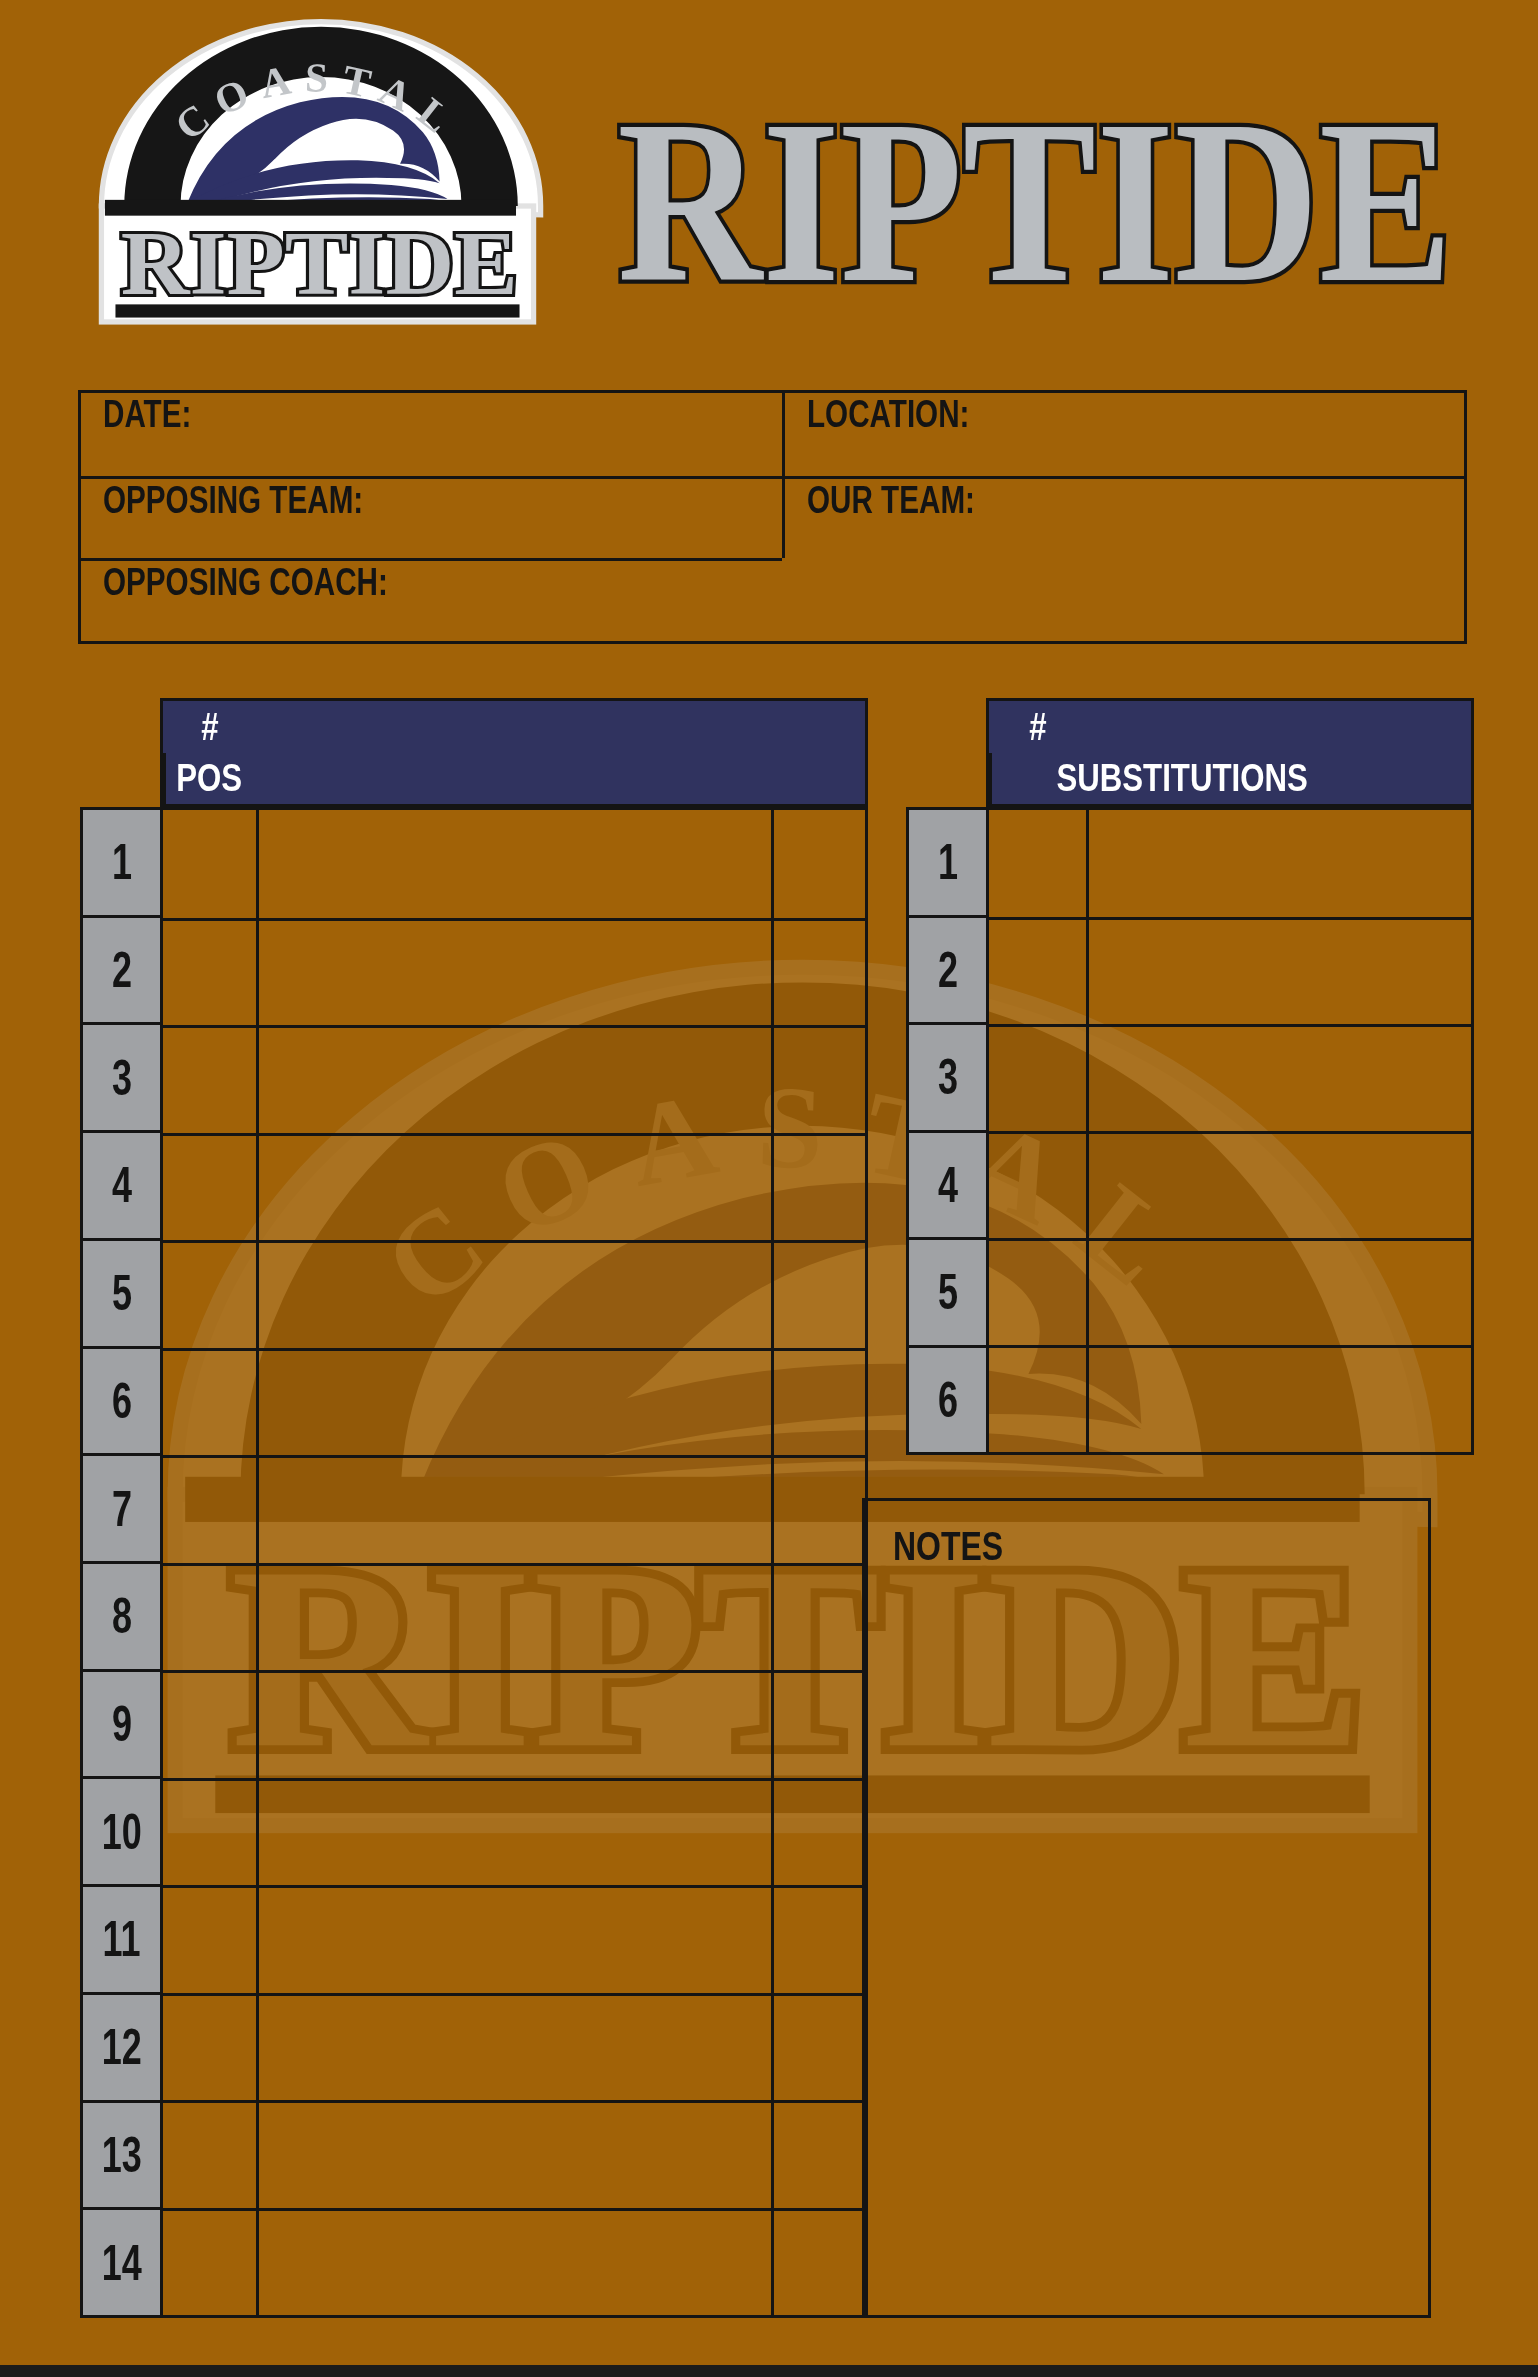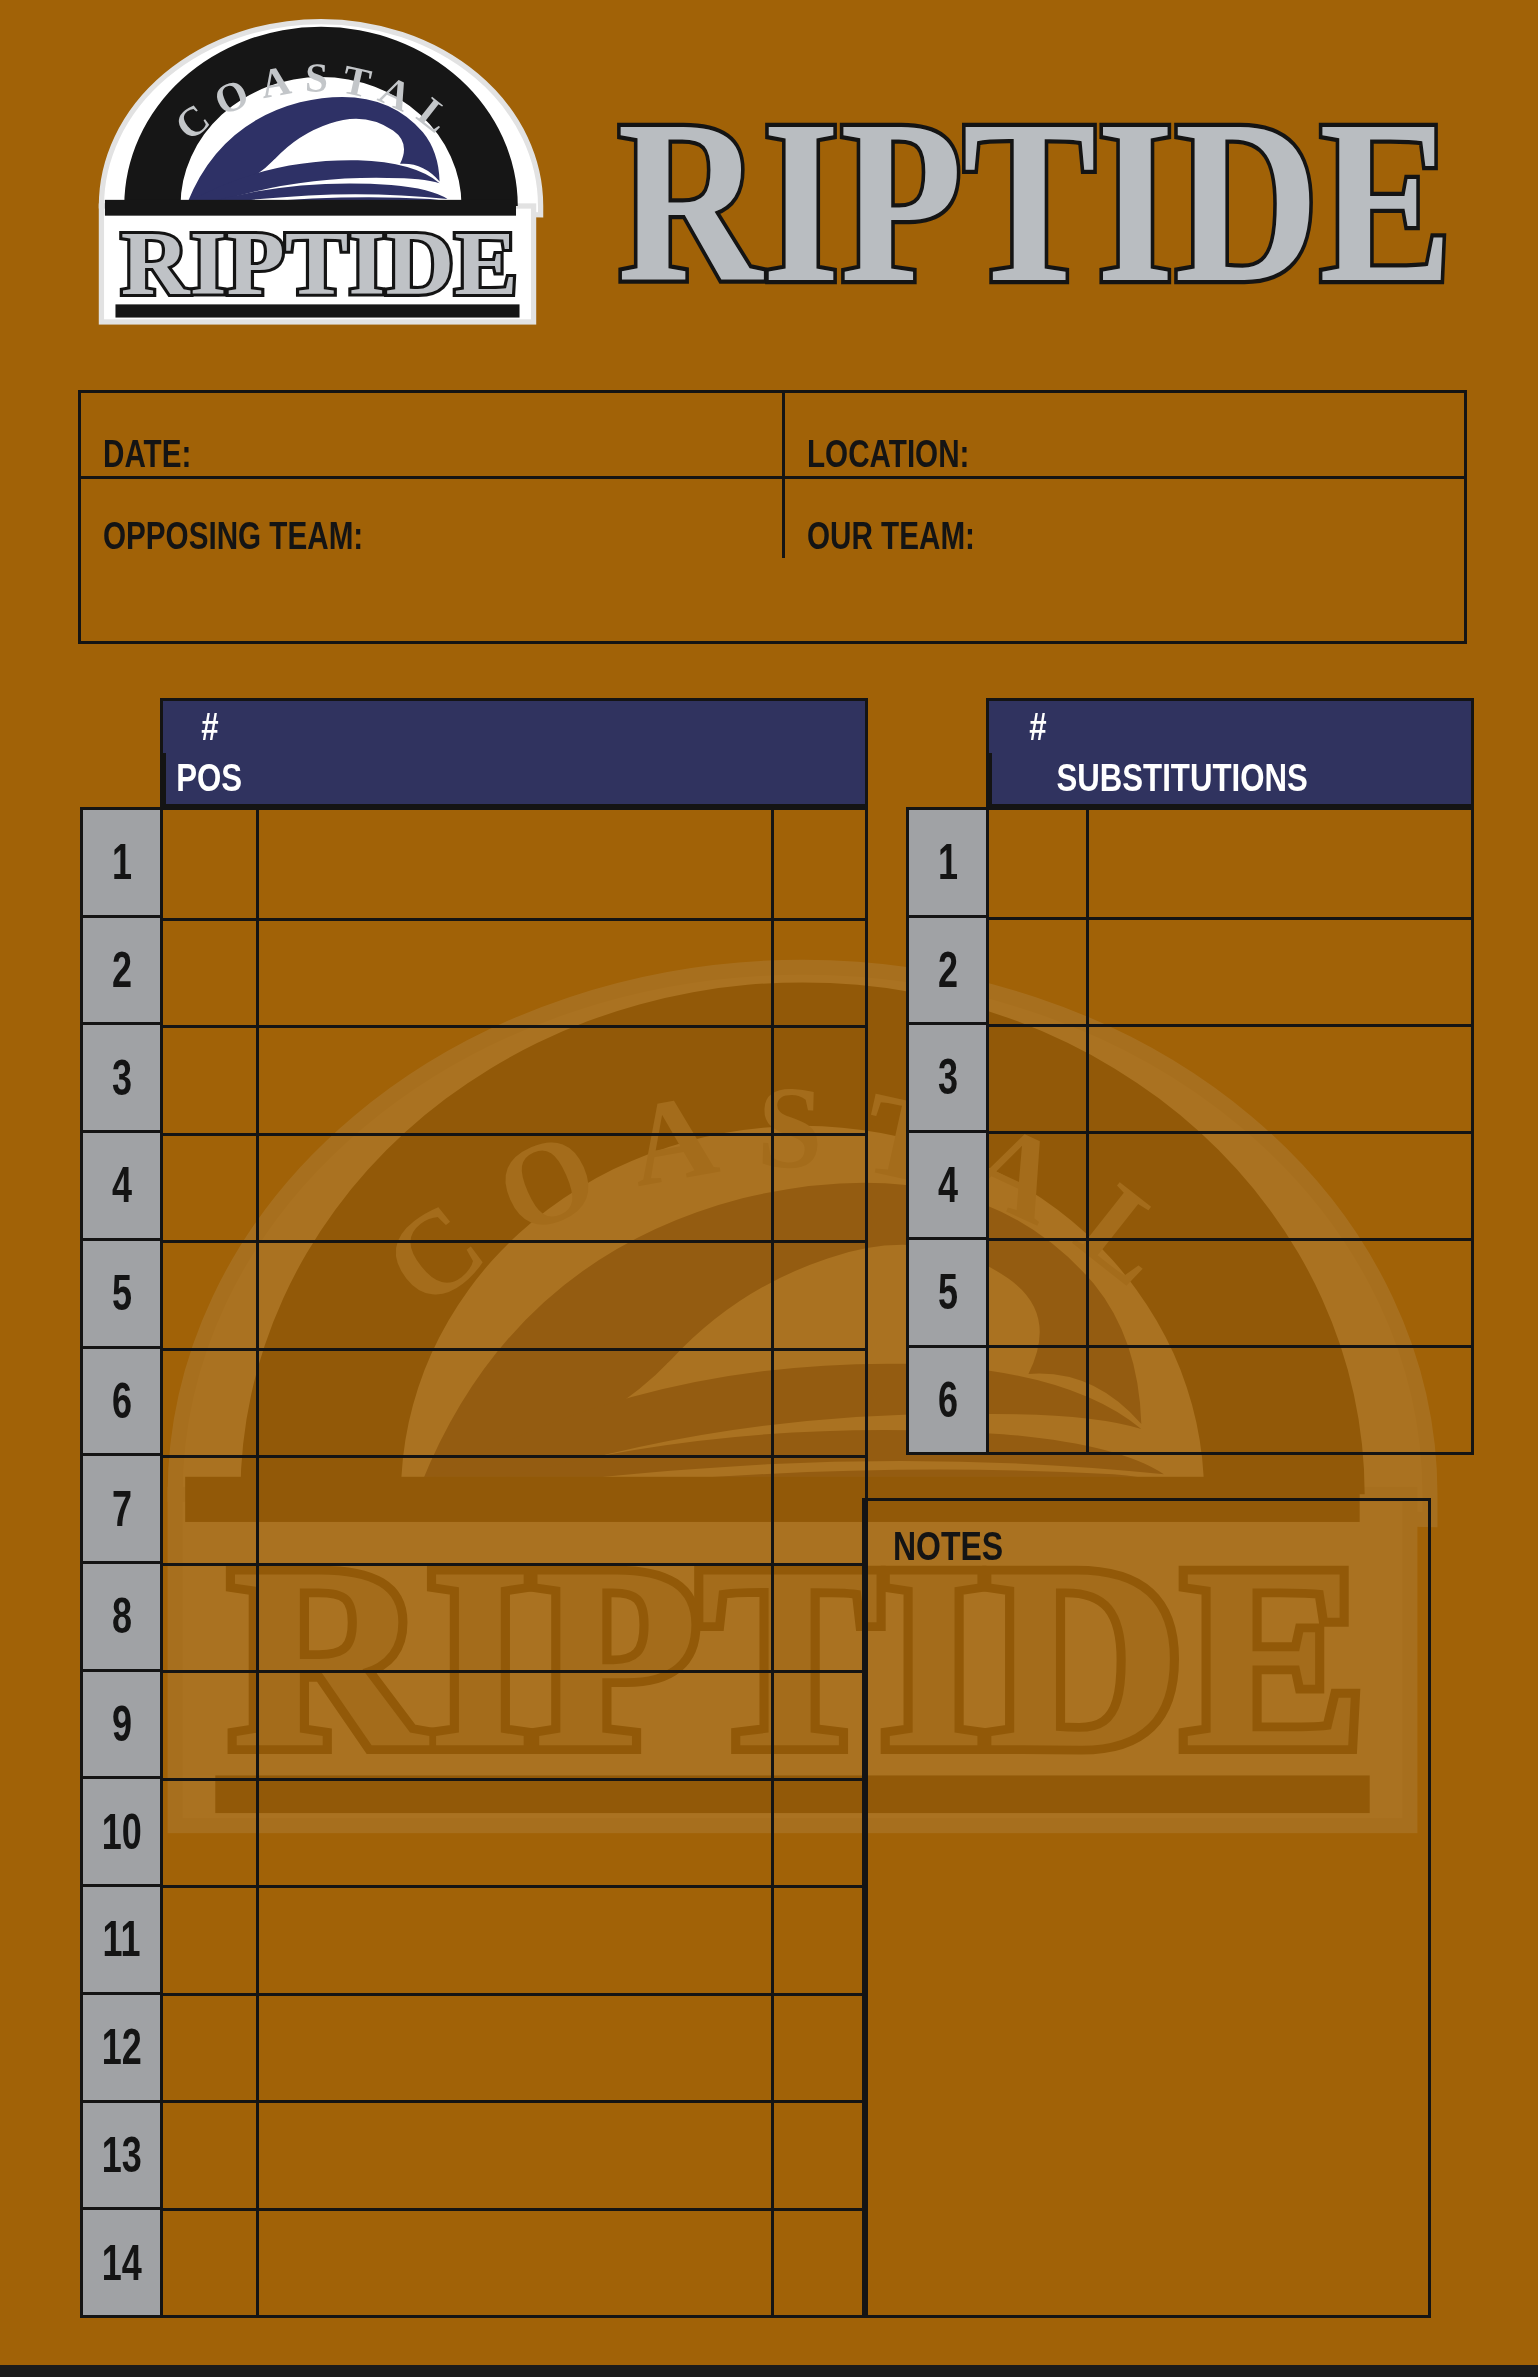--- a/index.html
+++ b/index.html
@@ -25,21 +25,21 @@
   
   .logo{position:absolute; left:89px; top:11.2px; width:457px; height:325px;}
   
   .title-svg{position:absolute; left:606px; top:89px; width:858px; height:224px;}
   
   .info-table{
     position:absolute; left:78px; top:390px; width:1389px; height:254px;
     display:grid; grid-template-columns:701px 1fr; grid-template-rows:repeat(3,1fr);
     border:3.7px solid var(--ink); background:transparent;
   }
-  .info-cell{display:flex; align-items:flex-end; padding-left:22.4px;
+  .info-cell{display:flex; align-items:flex-start; padding-left:22.4px;
     border-left:3.7px solid var(--ink); border-top:3.7px solid var(--ink);}
   .info-cell:nth-child(-n+2){border-top:none;}
   .info-cell:nth-child(2n+1){border-left:none;}
   .info-label{font-size:38px;}
   .info-value{font-size:38px; margin-left:32px;}
   
   .num-col{position:absolute; display:grid; border-left:3.7px solid var(--ink);
     border-bottom:3.7px solid var(--ink);}
   .num-cell{background:var(--gray); border-top:3.7px solid var(--ink);
     display:flex; align-items:center; justify-content:center;}
@@ -122,20 +122,23 @@
     <div class="info-cell">
       <span class="blk info-label">LOCATION:</span>
     </div>
     <div class="info-cell">
       <span class="blk info-label">OPPOSING TEAM:</span>
     </div>
     <div class="info-cell">
       <span class="blk info-label">OUR TEAM:</span>
       <span class="blk info-value"></span>
     </div>
+    <div class="info-cell">
+      <span class="blk info-label">OPPOSING COACH:</span>
+    </div>
   </div>
 
   <div class="thead" style="left:160px; top:698px; width:708px; height:109px;">
     <div class="hcell" style="width:93px">
       <span class="htext blk center" style="color:#fff">#</span>
     </div>
     <div class="hcell" style="width:90px">
       <span class="htext blk center" style="color:#fff">POS</span>
     </div>
   </div>

